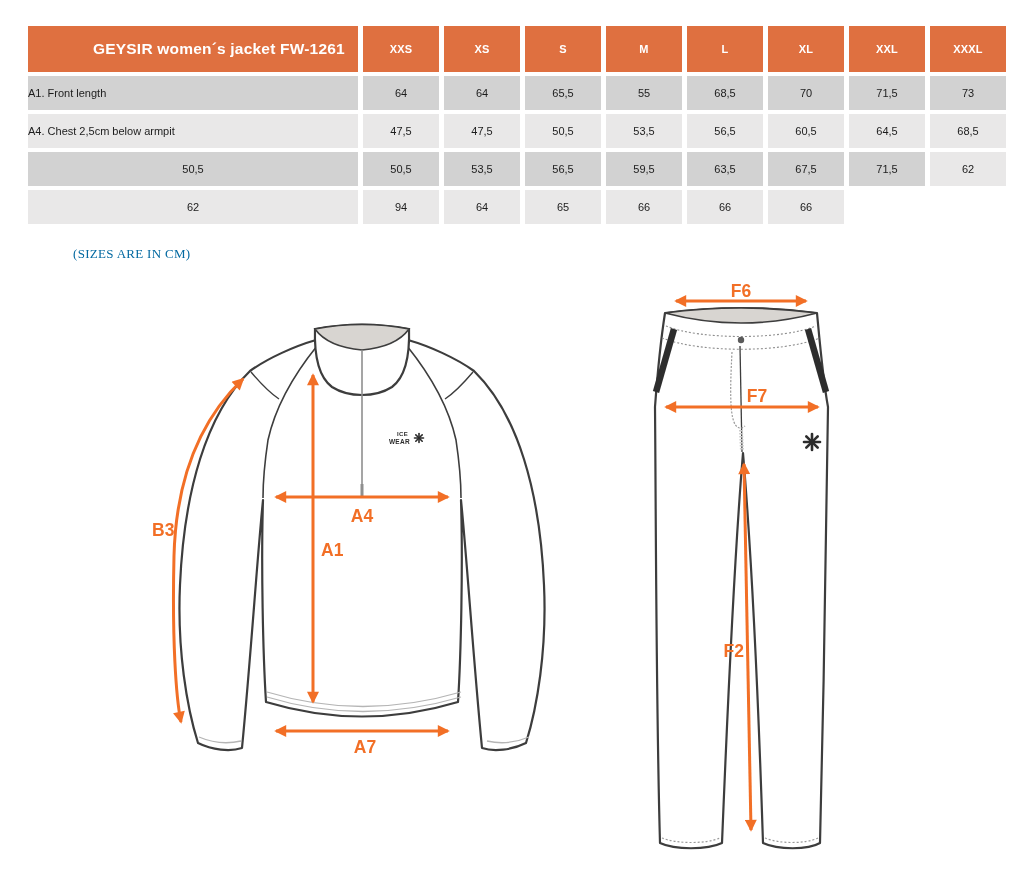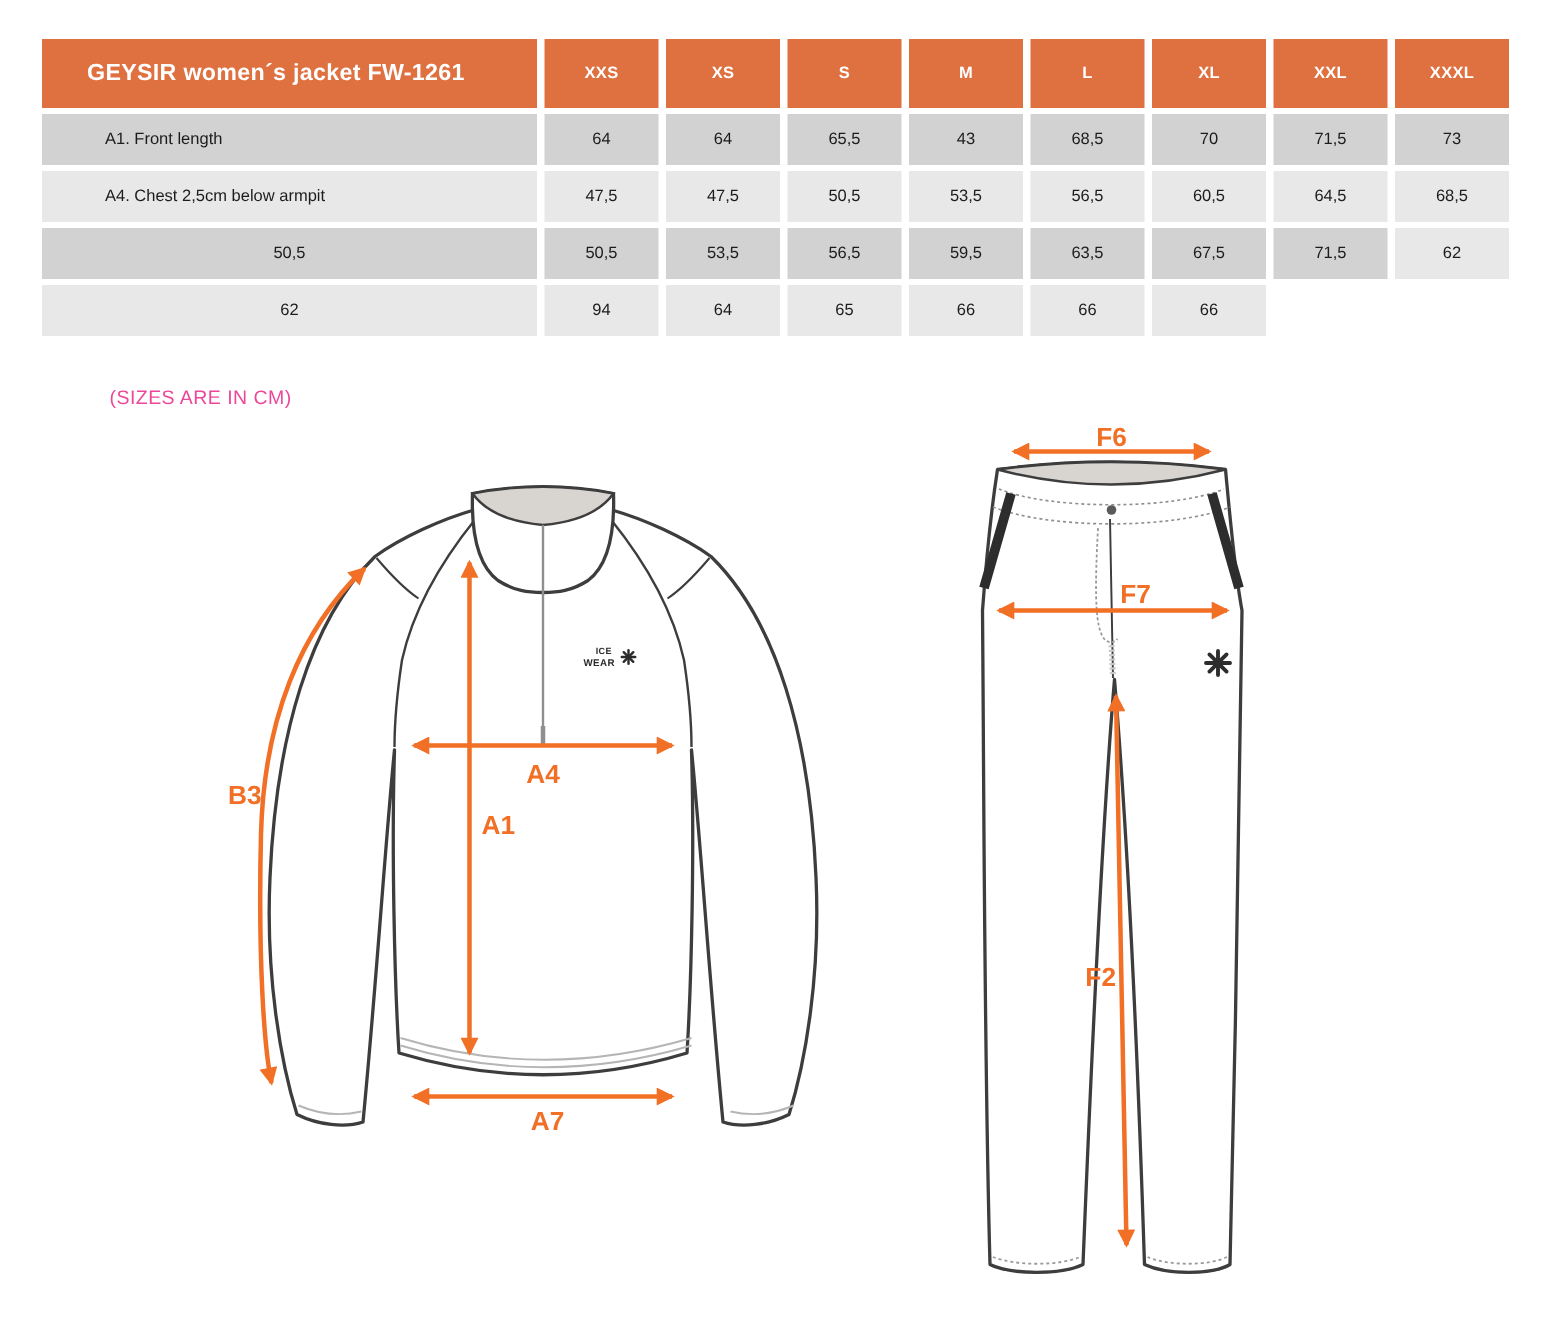--- a/index.html
+++ b/index.html
@@ -18,31 +18,31 @@
   }
   .cell{
     display:flex;align-items:center;justify-content:center;
     font-size:11px;color:#1c1c1c;
   }
   .cell.head{
     background:#df7040;color:#ffffff;font-weight:bold;
     letter-spacing:.2px;
   }
   .cell.title-cell{
-    justify-content:flex-start;padding-left:30px;font-size:15.5px;
+    justify-content:flex-start;padding-left:65px;font-size:15.5px;
   }
   .cell.label-cell{
-    justify-content:flex-start;padding-left:42px;text-align:right;
+    justify-content:flex-start;text-align:right;
   }
   .r-dark{background:#d2d2d2;}
   .r-light{background:#e9e8e8;}
   
   .note{
-    position:absolute;left:73px;top:257px;
-    color:#ec4899;font-size:13px;letter-spacing:.3px;font-weight:400;
+    position:absolute;left:73px;top:246px;
+    color:#0369a1;font-size:13px;letter-spacing:.3px;font-weight:400;font-family:Liberation Serif, serif;
   }
   
   svg text.meas{
     fill:#f26f26;font-family:"Liberation Sans",sans-serif;
     font-size:17.5px;font-weight:bold;
   }
   svg text.logo-txt{
     fill:#2b2b2b;font-family:"Liberation Sans",sans-serif;
     font-weight:bold;
   }
@@ -60,21 +60,21 @@
   <div class="cell head">M</div>
   <div class="cell head">L</div>
   <div class="cell head">XL</div>
   <div class="cell head">XXL</div>
   <div class="cell head">XXXL</div>
 
   <div class="cell label-cell r-dark">A1. Front length</div>
   <div class="cell r-dark">64</div>
   <div class="cell r-dark">64</div>
   <div class="cell r-dark">65,5</div>
-  <div class="cell r-dark">43</div>
+  <div class="cell r-dark">55</div>
   <div class="cell r-dark">68,5</div>
   <div class="cell r-dark">70</div>
   <div class="cell r-dark">71,5</div>
   <div class="cell r-dark">73</div>
 
   <div class="cell label-cell r-light">A4. Chest 2,5cm below armpit</div>
   <div class="cell r-light">47,5</div>
   <div class="cell r-light">47,5</div>
   <div class="cell r-light">50,5</div>
   <div class="cell r-light">53,5</div>

